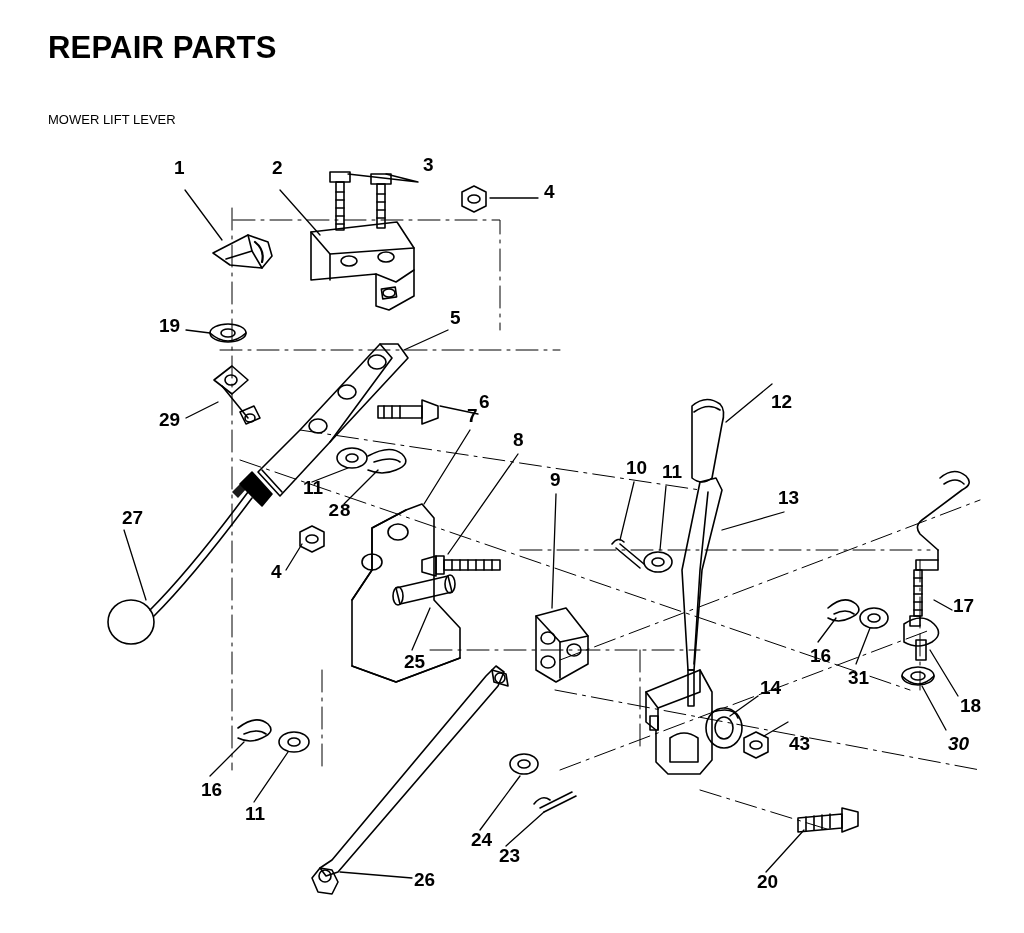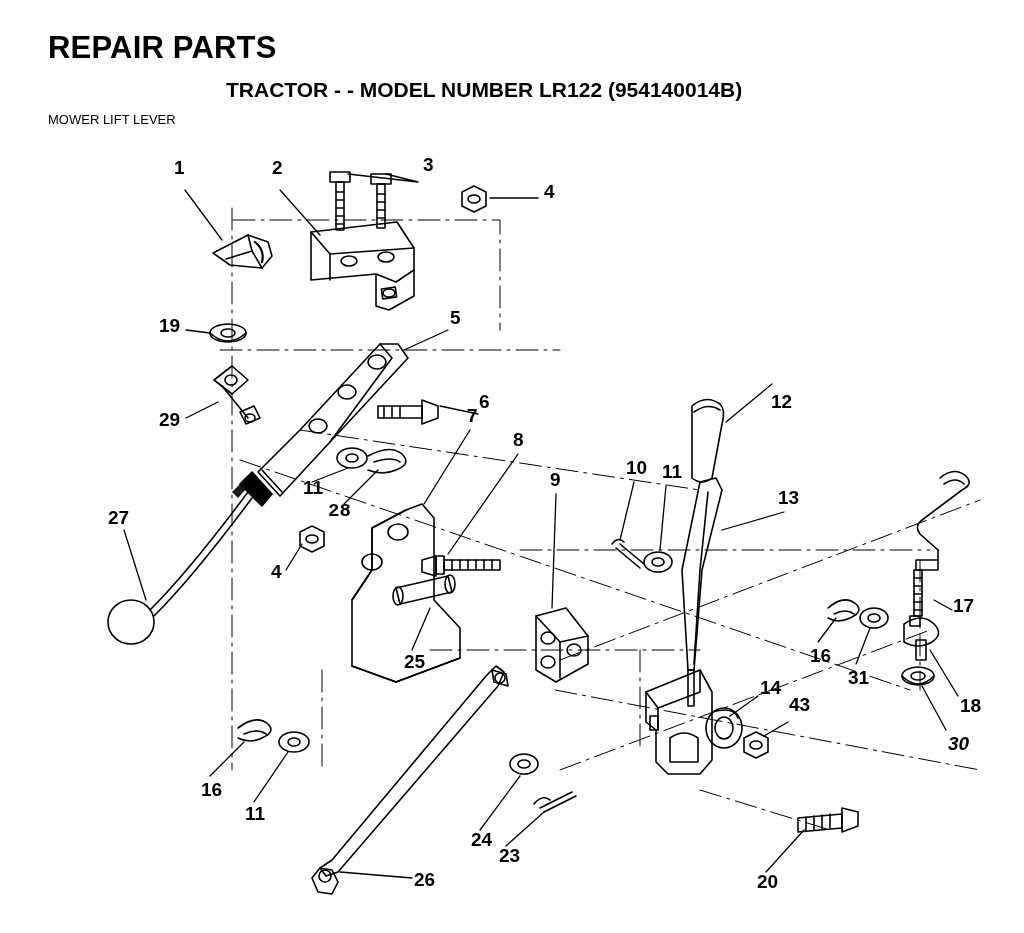--- a/index.html
+++ b/index.html
@@ -59,21 +59,20 @@
     white-space: nowrap;
   }
   svg { display: block; }
 </style>
 </head>
 <body>
 
 <div id="sheet">
 
   <div class="title-main">REPAIR PARTS</div>
-  <div class="title-sub">TRACTOR - - MODEL NUMBER LR122 (954140014B)</div>
   <div class="title-section">MOWER LIFT LEVER</div>
 
   <div id="diagram">
     <svg width="1024" height="800" viewBox="0 0 1024 800">
       <g fill="none" stroke="#000000" stroke-width="1.6" stroke-linejoin="round" stroke-linecap="round">
 
         <g stroke-width="1" stroke-dasharray="22 6 3 6">
           <path d="M232 78 L232 640"></path>
           <path d="M322 540 L322 640"></path>
           <path d="M233 90 L500 90 L500 200"></path>
@@ -352,30 +351,30 @@
     <div class="callout" style="left:771px; top:234px;margin-top:28px;">12</div>
     <div class="callout" style="left:159px; top:280px;">29</div>
     <div class="callout" style="left:303px; top:348px;">11</div>
     <div class="callout" style="left:328px; top:372px;font-family:Liberation Mono, monospace;">28</div>
     <div class="callout" style="left:467px; top:276px;">7</div>
     <div class="callout" style="left:513px; top:300px;">8</div>
     <div class="callout" style="left:550px; top:340px;">9</div>
     <div class="callout" style="left:626px; top:328px;">10</div>
     <div class="callout" style="left:662px; top:332px;">11</div>
     <div class="callout" style="left:778px; top:358px;">13</div>
-    <div class="callout" style="left:108px; top:378px;">27</div>
+    <div class="callout" style="left:122px; top:378px;">27</div>
     <div class="callout" style="left:271px; top:432px;">4</div>
     <div class="callout" style="left:953px; top:466px;">17</div>
     <div class="callout" style="left:404px; top:522px;">25</div>
     <div class="callout" style="left:810px; top:516px;">16</div>
     <div class="callout" style="left:848px; top:538px;">31</div>
     <div class="callout" style="left:960px; top:566px;">18</div>
     <div class="callout" style="left:948px; top:604px;font-style:italic;">30</div>
     <div class="callout" style="left:760px; top:548px;">14</div>
-    <div class="callout" style="left:789px; top:565px;">43</div>
+    <div class="callout" style="left:789px; top:604px;">43</div>
     <div class="callout" style="left:201px; top:650px;">16</div>
     <div class="callout" style="left:245px; top:674px;">11</div>
     <div class="callout" style="left:471px; top:700px;">24</div>
     <div class="callout" style="left:499px; top:716px;">23</div>
     <div class="callout" style="left:414px; top:740px;">26</div>
     <div class="callout" style="left:757px; top:742px;">20</div>
   </div>
 </div>
 
 </body></html>

